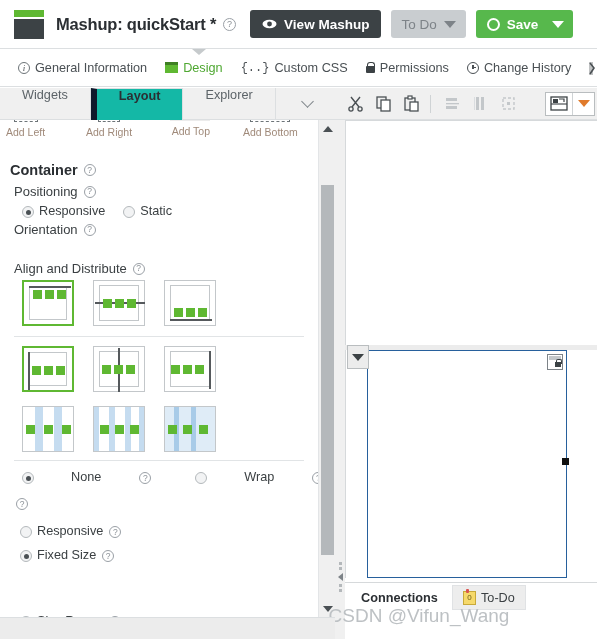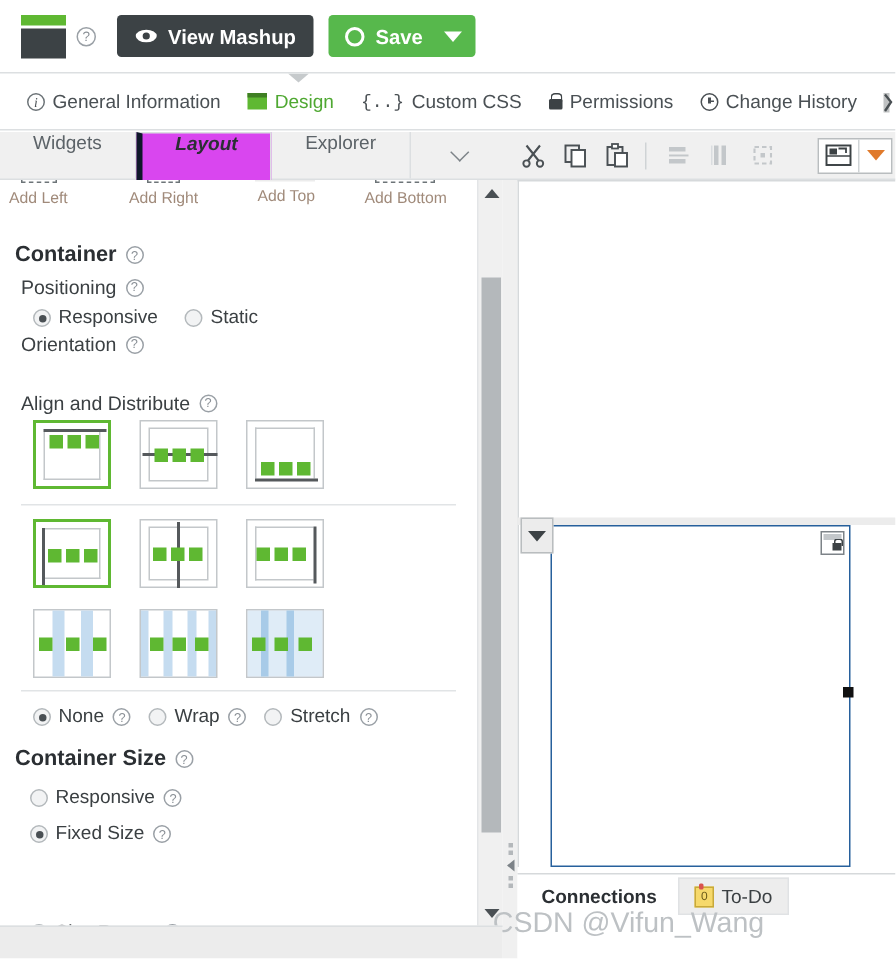--- a/index.html
+++ b/index.html
@@ -119,23 +119,23 @@
     position: absolute; top: 88px; left: 0; width: 340px; height: 32px;
     background: #f0f0f0; border-bottom: 1px solid #dcdfe1;
     display: flex; align-items: flex-end;
   }
   .ptab {
     height: 31px; display: inline-flex; align-items: flex-start; justify-content: center;
     font-size: 12.7px; color: #5c6368; padding: 0 22px; cursor: pointer;
     border-right: 1px solid #dcdfe1;
   }
   .ptab.active {
-    background: #d946ef; color: #2b2f33; font-weight: bold;
-    border-top: 1px solid #dcdfe1; border-left: 4px solid #0f172a;
-    height: 32px; margin-bottom: -1px; font-style: italic;
+    background: #14b8a6; color: #2b2f33; font-weight: bold;
+    border-top: 1px solid #dcdfe1; border-left: 6px solid #0f172a;
+    height: 32px; margin-bottom: -1px;
   }
   .ptab-more {
     flex: 1; display: flex; align-items: center; justify-content: center;
     height: 31px; cursor: pointer;
   }
   .chev-d {
     width: 9px; height: 9px; border-right: 1.6px solid #7d8388;
     border-bottom: 1.6px solid #7d8388; transform: rotate(45deg); margin-top:-5px;
   }
 
@@ -324,32 +324,37 @@
 </head>
 <body>
 
 <div id="app">
 
   <div class="header">
     <div class="logo">
       <div class="bar"></div>
         <div class="blk"></div>
     </div>
+    <div class="app-title">Mashup: quickStart *</div>
     <div class="help-q">?</div>
 
     <div class="btn-view">
       <span class="eye-ic">
         <svg width="15" height="10" viewBox="0 0 15 10">
             <ellipse cx="7.5" cy="5" rx="7" ry="4.2" fill="#fff"></ellipse>
             <circle cx="7.5" cy="5" r="2.4" fill="#3c4245"></circle>
           </svg>
       </span>
       <span>View Mashup</span>
     </div>
 
+    <div class="btn-todo">
+      <span>To Do</span>
+      <span class="caret-d todo-caret"></span>
+    </div>
 
     <div class="btn-save">
       <span class="save-ring"></span>
       <span>Save</span>
       <span class="caret-d save-split"></span>
     </div>
   </div>
 
   <div class="navrow">
     <div class="nav-tip"></div>
@@ -581,34 +586,33 @@
         <div class="stripe" style="left:9px; top:0; width:5px; height:44px; background:#a8cbe8;"></div>
         <div class="stripe" style="left:26px; top:0; width:5px; height:44px; background:#a8cbe8;"></div>
         <div class="gsq" style="left:3px; top:18px;"></div>
         <div class="gsq" style="left:18px; top:18px;"></div>
         <div class="gsq" style="left:34px; top:18px;"></div>
       </div>
     </div>
 
     <div class="hr" style="position:absolute; left:14px; top:340px; width:290px;"></div>
 
-    <div class="radio-row" style="position:absolute; left:22px; top:350px;">
+    <div class="radio-row" style="position:absolute; left:22px; top:350px;gap:32px;">
       <span class="radio on"></span>
       <span class="rlabel">None</span>
       <span class="hq" style="margin-left:2px;">?</span>
       <span class="radio" style="margin-left:12px;"></span>
       <span class="rlabel">Wrap</span>
       <span class="hq" style="margin-left:2px;">?</span>
       <span class="radio" style="margin-left:12px;"></span>
       <span class="rlabel">Stretch</span>
       <span class="hq" style="margin-left:2px;">?</span>
     </div>
 
     <div class="sec-title" style="position:absolute; left:10px; top:378px;">
-      <span>Container Size</span>
       <span class="hq">?</span>
     </div>
 
     <div class="radio-row" style="position:absolute; left:20px; top:404px;">
       <span class="radio"></span>
       <span class="rlabel">Responsive</span>
       <span class="hq" style="margin-left:2px;">?</span>
     </div>
 
     <div class="radio-row" style="position:absolute; left:20px; top:428px;">

